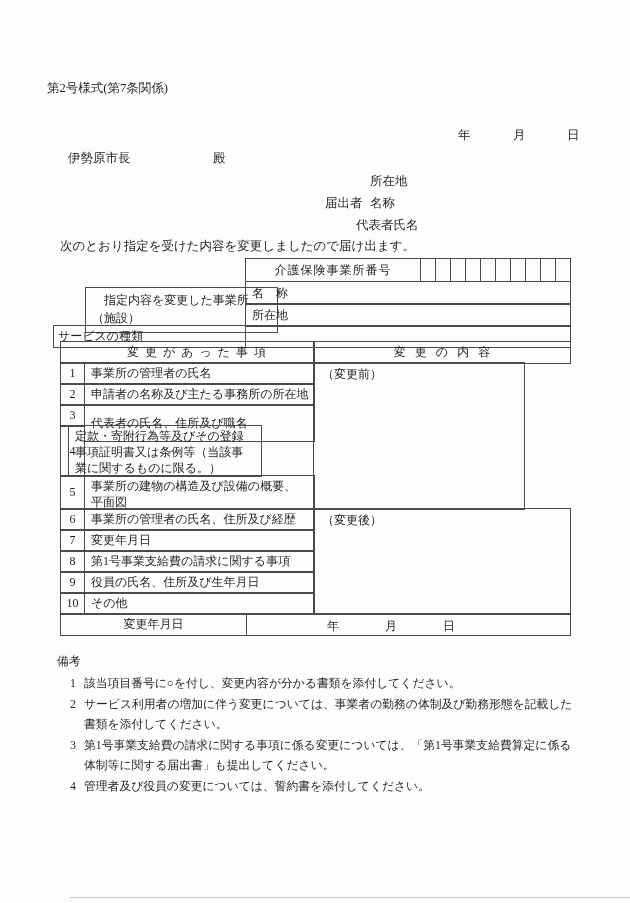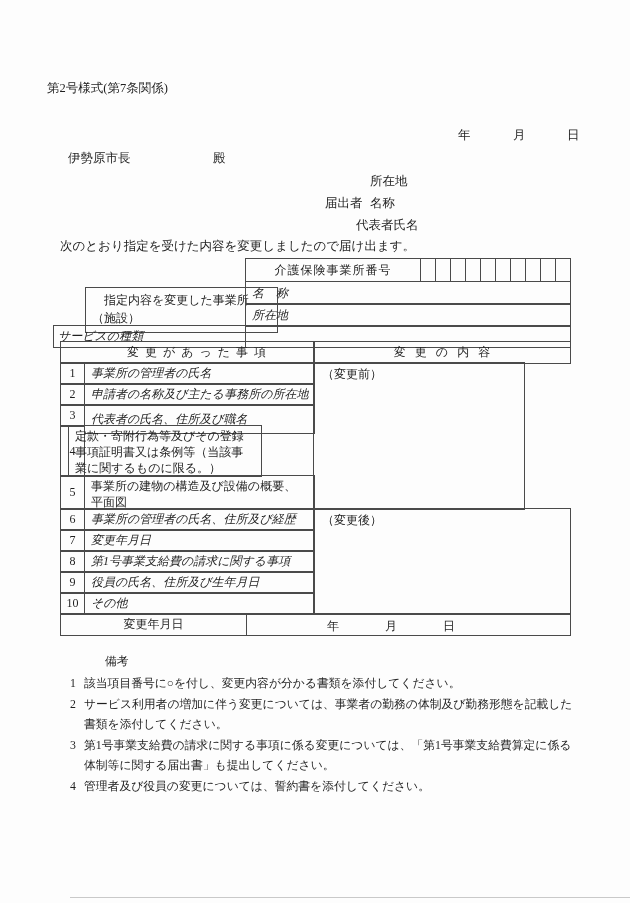--- a/index.html
+++ b/index.html
@@ -17,21 +17,21 @@
   }
   .abs{position:absolute;white-space:nowrap;}
   .t12h{font-size:12.5px;line-height:16px;}
   .title{font-size:12.5px;letter-spacing:0.5px;}
   .cell{
     position:absolute;box-sizing:border-box;
     border:1px solid var(--line);
     font-size:12px;color:var(--ink);
     background:transparent;
   }
-  .vcenter{display:flex;align-items:center;font-style:italic;}
+  .vcenter{display:flex;align-items:center;}
   .center{display:flex;align-items:center;justify-content:center;}
   .padL{padding-left:6px;}
   .wrap{white-space:normal;line-height:16px;padding:2px 6px;}
   .hdr-items{letter-spacing:6px;padding-left:24px;}
   .hdr-content{letter-spacing:9px;padding-left:9px;}
   .num-label{letter-spacing:1px;}
   .before-after{align-items:flex-start;padding:3px 8px;display:flex;}
   .remarks{
     position:absolute;left:57px;top:651px;width:530px;
     font-size:11.8px;color:var(--ink);
@@ -95,21 +95,21 @@
     <div class="cell center hdr-items" style="left:60px;top:341px;width:255px;height:23px;">変更があった事項</div>
     <div class="cell center hdr-content" style="left:313px;top:341px;width:258px;height:23px;">変更の内容</div>
 
     <div class="cell center" style="left:60px;top:362px;width:25px;height:23px;">1</div>
     <div class="cell vcenter padL" style="left:84px;top:362px;width:231px;height:23px;">事業所の管理者の氏名</div>
 
     <div class="cell center" style="left:60px;top:383px;width:25px;height:23px;">2</div>
     <div class="cell vcenter padL" style="left:84px;top:383px;width:231px;height:23px;">申請者の名称及び主たる事務所の所在地</div>
 
     <div class="cell center" style="left:60px;top:404px;width:25px;height:23px;">3</div>
-    <div class="cell vcenter padL" style="left:84px;top:404px;width:231px;height:30px;">代表者の氏名、住所及び職名</div>
+    <div class="cell vcenter padL" style="left:84px;top:404px;width:231px;height:38px;">代表者の氏名、住所及び職名</div>
 
     <div class="cell center" style="left:60px;top:425px;width:25px;height:52px;">4</div>
     <div class="cell wrap" style="left:68px;top:425px;width:194px;height:52px;">定款・寄附行為等及びその登録事項証明書又は条例等（当該事業に関するものに限る。）</div>
 
     <div class="cell center" style="left:60px;top:475px;width:25px;height:35px;">5</div>
     <div class="cell wrap" style="left:84px;top:475px;width:231px;height:35px;">事業所の建物の構造及び設備の概要、平面図</div>
 
     <div class="cell center" style="left:60px;top:508px;width:25px;height:23px;">6</div>
     <div class="cell vcenter padL" style="left:84px;top:508px;width:231px;height:23px;">事業所の管理者の氏名、住所及び経歴</div>
 
@@ -130,21 +130,21 @@
 
     <div class="cell center" style="left:60px;top:613px;width:187px;height:23px;">変更年月日</div>
     <div class="cell" style="left:246px;top:613px;width:325px;height:23px;">
       <span class="abs" style="left:80px;top:4px;">年</span>
       <span class="abs" style="left:138px;top:4px;">月</span>
       <span class="abs" style="left:196px;top:4px;">日</span>
     </div>
   </div>
 
   <div class="remarks">
-    <div style="margin-bottom:1px;line-height:21px;margin-left:48px;">備考</div>
+    <div style="margin-bottom:1px;line-height:21px;">備考</div>
     <div style="padding-left:9px;">
       <div class="remark">
         <span class="remark-no">1</span>
         <span class="remark-text">該当項目番号に○を付し、変更内容が分かる書類を添付してください。</span>
       </div>
       <div class="remark">
         <span class="remark-no">2</span>
         <span class="remark-text">サービス利用者の増加に伴う変更については、事業者の勤務の体制及び勤務形態を記載した書類を添付してください。</span>
       </div>
       <div class="remark">

